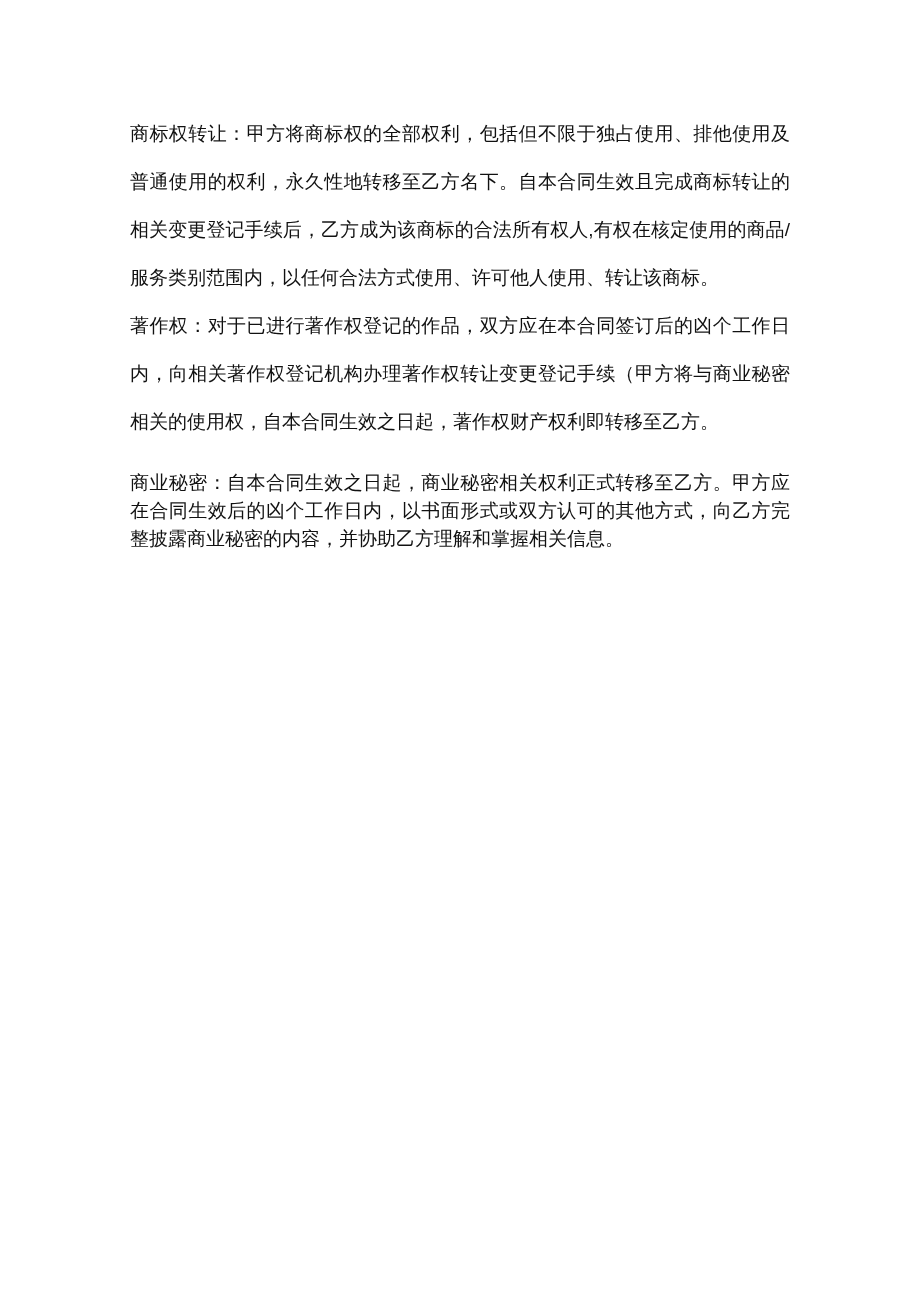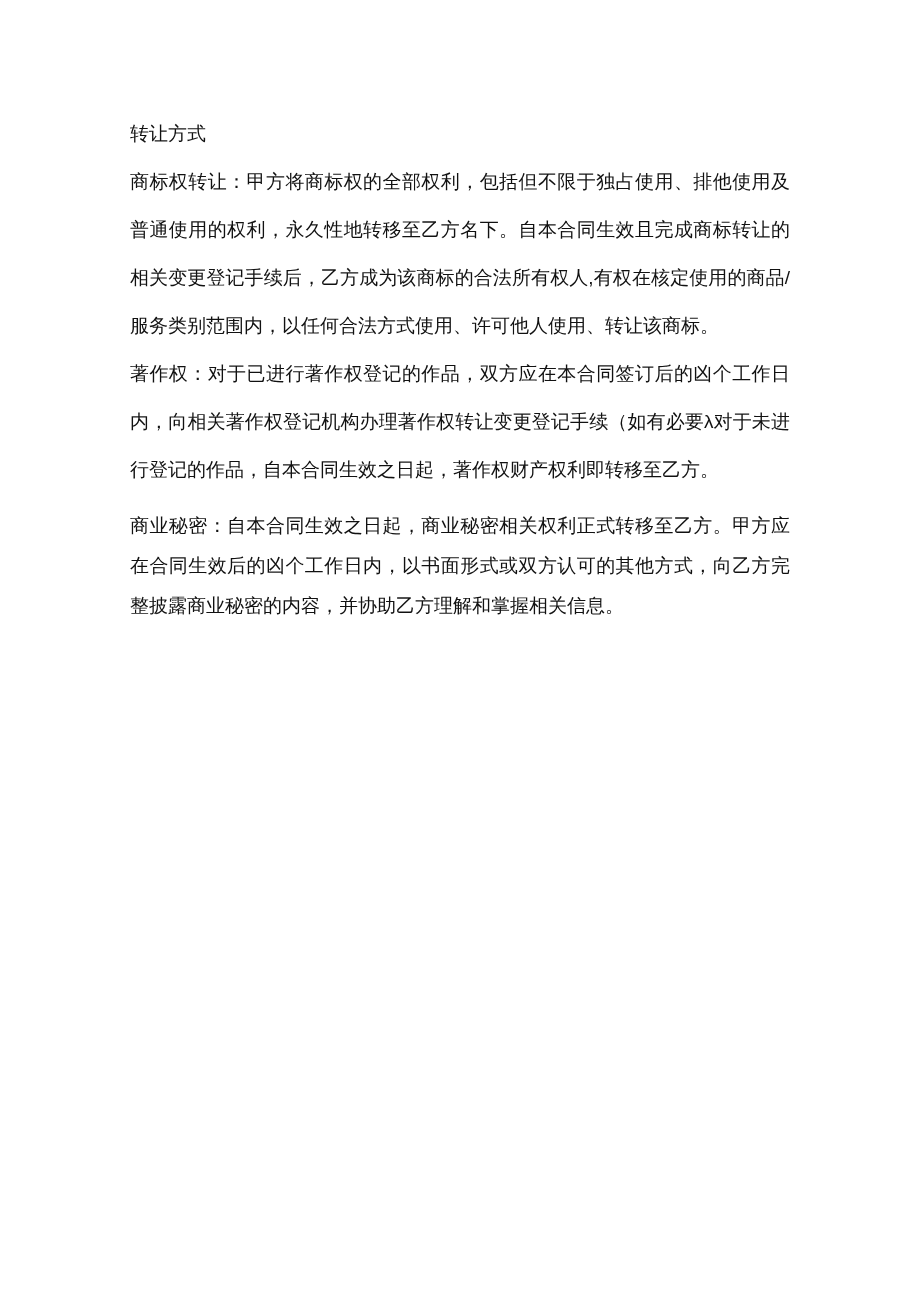--- a/index.html
+++ b/index.html
@@ -26,33 +26,32 @@
     font-weight: 500;
   }
   .para {
     text-align: justify;
     text-justify: inter-ideograph;
   }
   .heading {
     text-align: left;
   }
   .para.tight {
-    line-height: 40px;
-    margin-top: 12px;
+    line-height: 28px;
+    margin-top: 23px;
     margin-bottom: 10px;
   }
 </style>
 </head>
 <body>
 
 <div class="doc">
-  <p class="heading">转让方式</p>
 
   <p class="para">商标权转让：甲方将商标权的全部权利，包括但不限于独占使用、排他使用及普通使用的权利，永久性地转移至乙方名下。自本合同生效且完成商标转让的相关变更登记手续后，乙方成为该商标的合法所有权人,有权在核定使用的商品/服务类别范围内，以任何合法方式使用、许可他人使用、转让该商标。</p>
 
 
 
 
-  <p class="para">著作权：对于已进行著作权登记的作品，双方应在本合同签订后的凶个工作日内，向相关著作权登记机构办理著作权转让变更登记手续（如有必要λ对于未进行登记的作品，自本合同生效之日起，著作权财产权利即转移至乙方。</p>
+  <p class="para">著作权：对于已进行著作权登记的作品，双方应在本合同签订后的凶个工作日内，向相关著作权登记机构办理著作权转让变更登记手续（甲方将与商业秘密相关的使用权，自本合同生效之日起，著作权财产权利即转移至乙方。</p>
 
   <p class="para tight">商业秘密：自本合同生效之日起，商业秘密相关权利正式转移至乙方。甲方应在合同生效后的凶个工作日内，以书面形式或双方认可的其他方式，向乙方完整披露商业秘密的内容，并协助乙方理解和掌握相关信息。</p>
 
 </div>
 
 </body></html>

